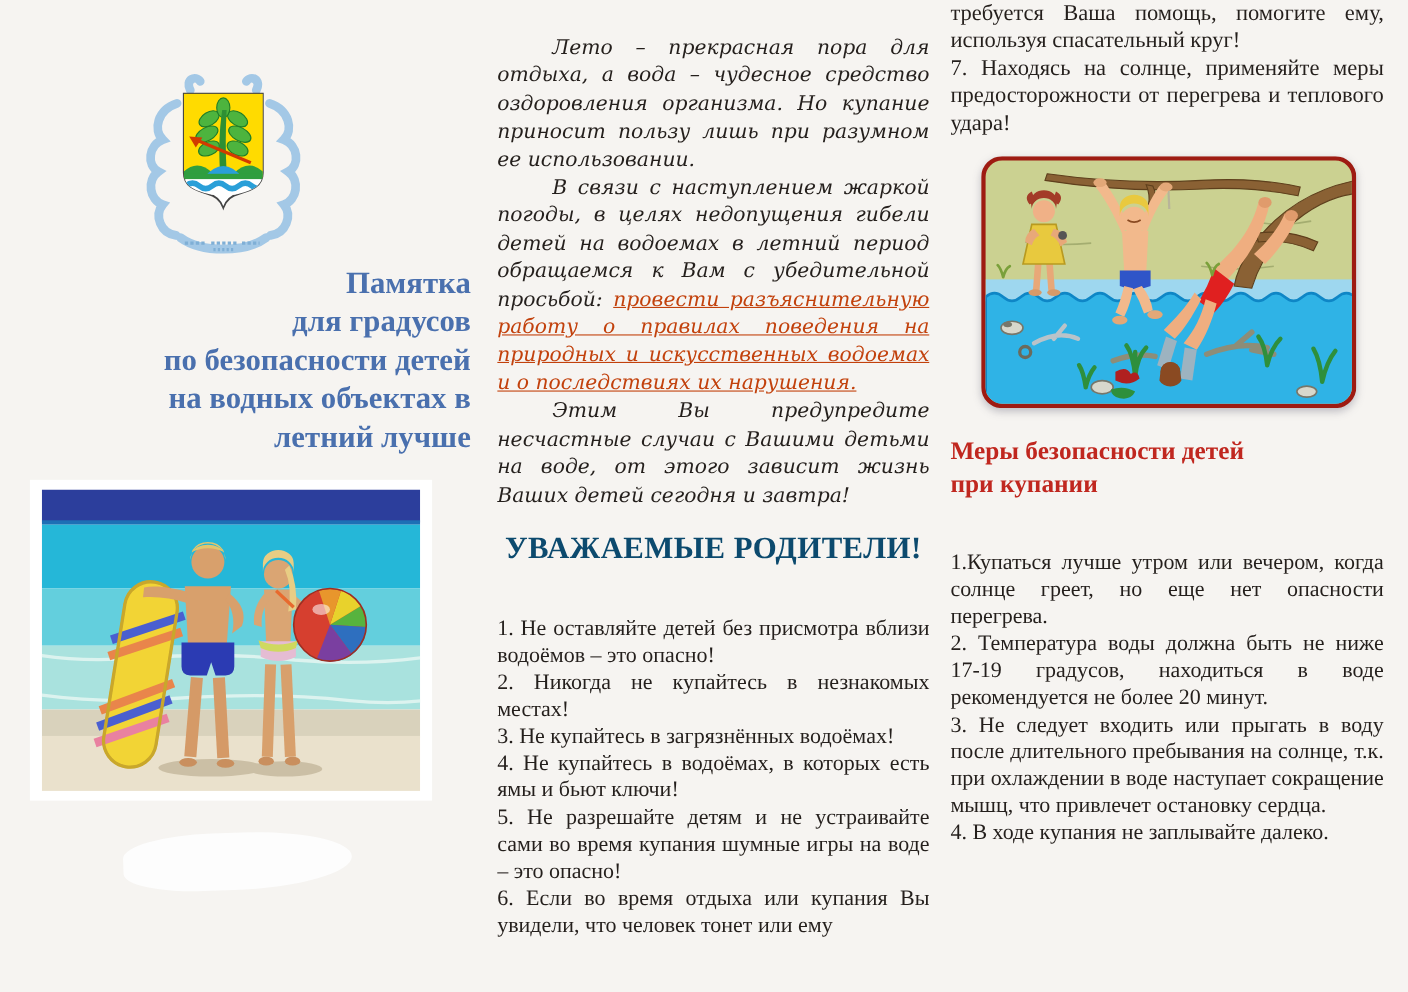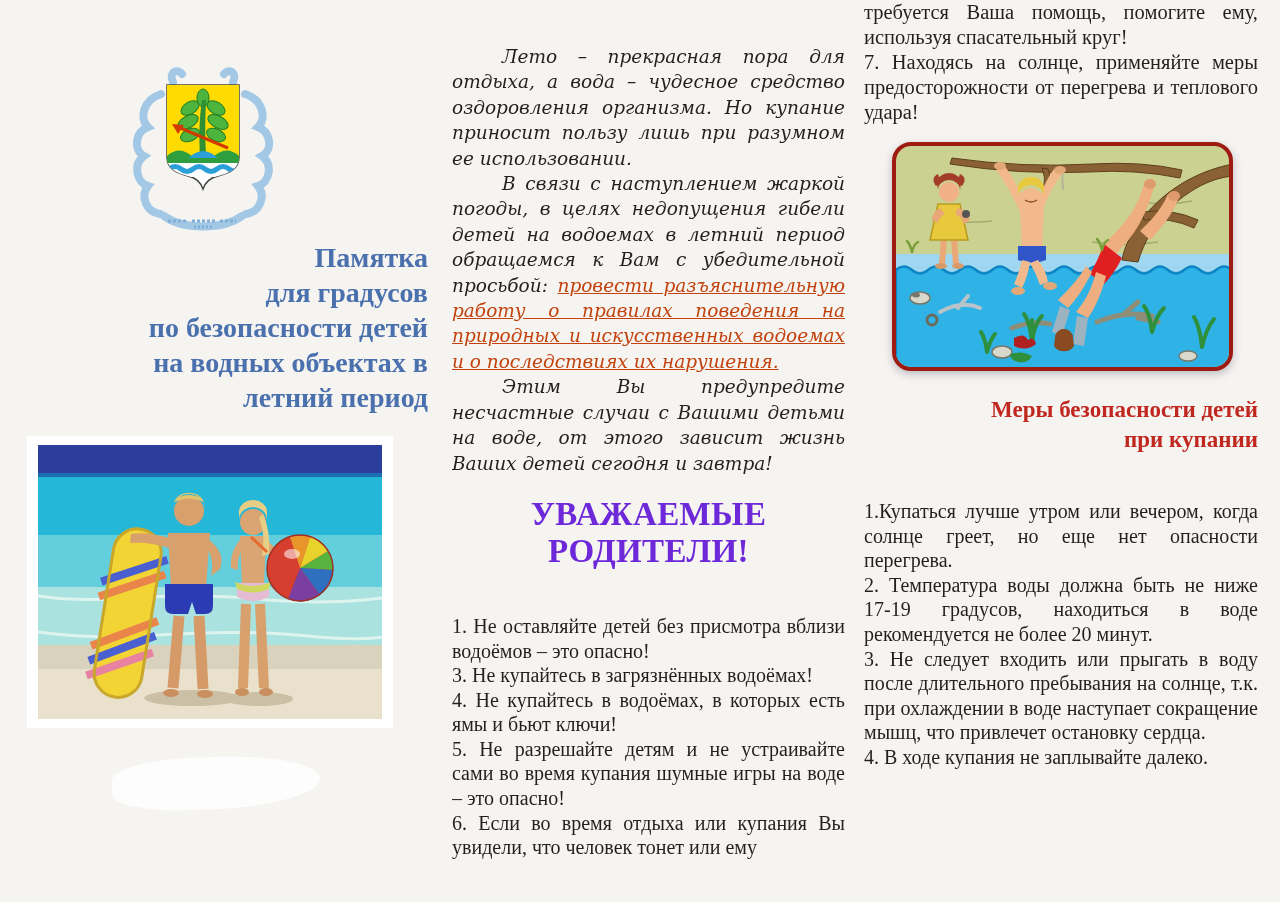--- a/index.html
+++ b/index.html
@@ -8,36 +8,36 @@
   
   .panel-left{position:absolute;left:0;top:0;width:445px;height:902px;}
   .crest{position:absolute;left:128px;top:64px;width:150px;height:170px;}
   .doc-title{position:absolute;left:8px;top:240px;width:420px;text-align:right;
              color:#4a70ae;font-weight:bold;font-size:28px;line-height:35px;}
   .beach{position:absolute;left:27px;top:436px;width:366px;height:292px;}
   .smudge{position:absolute;left:112px;top:757px;width:208px;height:52px;background:#fdfdfd;
           border-radius:45% 55% 60% 40%;transform:rotate(-2deg);}
   
   .panel-mid{position:absolute;left:452px;top:0;width:393px;height:902px;
-             padding-top:44px;box-sizing:border-box;overflow:hidden;}
+             padding-top:31px;box-sizing:border-box;overflow:hidden;}
   .italic-para{font-family:"DejaVu Serif",serif;font-style:italic;font-size:18.5px;
                line-height:25.4px;text-align:justify;text-indent:50px;margin:0;}
   .red-underline{color:#c2410c;text-decoration:underline;}
-  .mid-heading{color:#6d28d9;font-weight:bold;font-size:33px;text-align:center;
+  .mid-heading{color:#0c4a6e;font-weight:bold;font-size:28px;text-align:center;
                margin:20px 0 40px;letter-spacing:.4px;}
   .rules,.measures{font-size:20px;line-height:24.6px;text-align:justify;margin-top:44px;}
   .rule-item,.measure-item{margin:0;}
   
   .panel-right{position:absolute;left:864px;top:0;width:394px;height:902px;
                box-sizing:border-box;overflow:hidden;}
   .body-para{font-size:20.5px;line-height:25px;text-align:justify;margin:0;}
   .cartoon-wrap{margin:17px 0 0 28px;width:341px;height:229px;}
   .cartoon-wrap svg{filter:drop-shadow(0 3px 4px rgba(40,40,70,.28));}
   .right-heading{color:#c0271f;font-weight:bold;font-size:23px;line-height:30px;
-                 text-align:right;margin:24px 0 20px;}
+                 text-align:left;margin:24px 0 20px;}
 </style>
 </head>
 <body>
 
 <div class="page">
 
   <div class="panel-left">
 
     <div class="crest">
       <svg viewBox="0 0 150 170" width="150" height="170">
@@ -86,21 +86,21 @@
           <path d="M41,105 q6,-5 12,0 t12,0 t12,0 t12,0 t12,0 t12,0" fill="none" stroke="#2a9fd8" stroke-width="5"></path>
         </g>
       </svg>
     </div>
 
     <div class="doc-title">
         <div class="title-line">Памятка</div>
         <div class="title-line">для градусов</div>
         <div class="title-line">по безопасности детей</div>
         <div class="title-line">на водных объектах в</div>
-        <div class="title-line">летний период</div>
+        <div class="title-line">летний лучше</div>
       </div>
 
     <div class="beach">
       <svg viewBox="0 0 366 292" width="366" height="292">
         <rect x="0" y="0" width="366" height="292" fill="#ffffff"></rect>
         <defs>
             <clipPath id="photoClip">
               <rect x="11" y="9" width="344" height="274"></rect>
             </clipPath>
           </defs>
@@ -181,20 +181,21 @@
 
   <div class="panel-mid">
     <p class="italic-para">Лето – прекрасная пора для отдыха, а вода – чудесное средство оздоровления организма. Но купание приносит пользу лишь при разумном ее использовании.</p>
     <p class="italic-para"><span>В связи с наступлением жаркой погоды, в целях недопущения гибели детей на водоемах в летний период обращаемся к Вам с убедительной просьбой: </span><span class="red-underline">провести разъяснительную работу о правилах поведения на природных и искусственных водоемах и о последствиях их нарушения.</span></p>
     <p class="italic-para">Этим Вы предупредите несчастные случаи с Вашими детьми на воде, от этого зависит жизнь Ваших детей сегодня и завтра!</p>
 
     <div class="mid-heading">УВАЖАЕМЫЕ РОДИТЕЛИ!</div>
 
     <div class="rules">
         <p class="rule-item">1. Не оставляйте детей без присмотра вблизи водоёмов – это опасно!</p>
+        <p class="rule-item">2. Никогда не купайтесь в незнакомых местах!</p>
         <p class="rule-item">3. Не купайтесь в загрязнённых водоёмах!</p>
         <p class="rule-item">4. Не купайтесь в водоёмах, в которых есть ямы и бьют ключи!</p>
         <p class="rule-item">5. Не разрешайте детям и не устраивайте сами во время купания шумные игры на воде – это опасно!</p>
         <p class="rule-item">6. Если во время отдыха или купания Вы увидели, что человек тонет или ему</p>
       </div>
   </div>
 
   <div class="panel-right">
     <p class="body-para">требуется Ваша помощь, помогите ему, используя спасательный круг!</p>
     <p class="body-para">7. Находясь на солнце, применяйте меры предосторожности от перегрева и теплового удара!</p>

